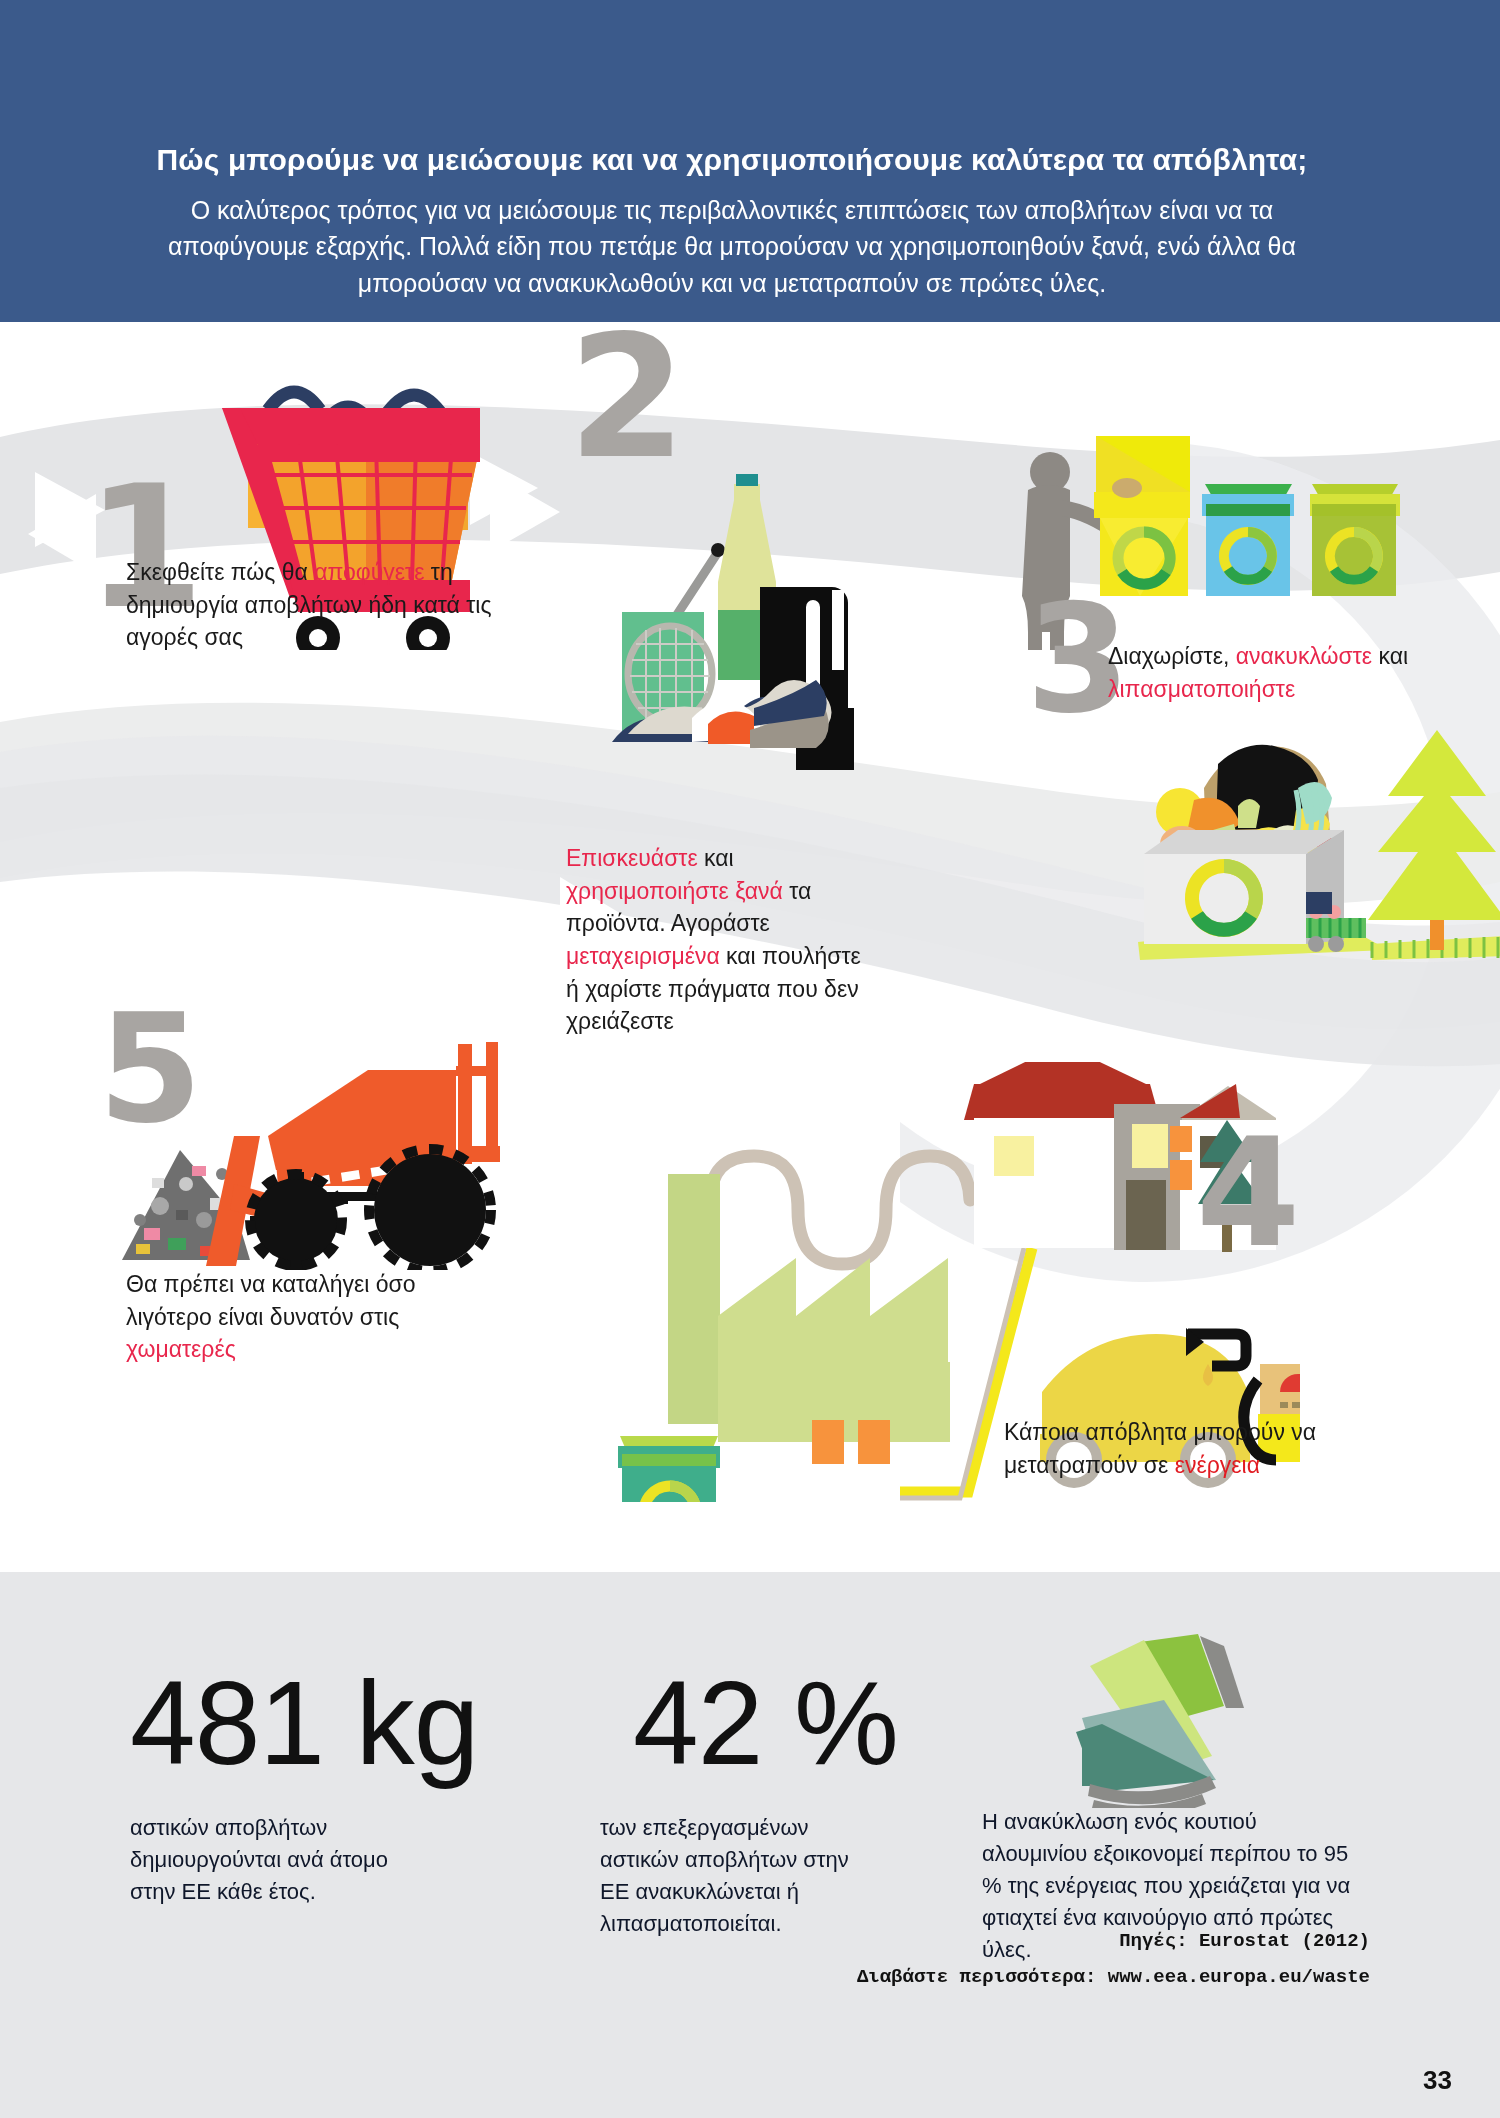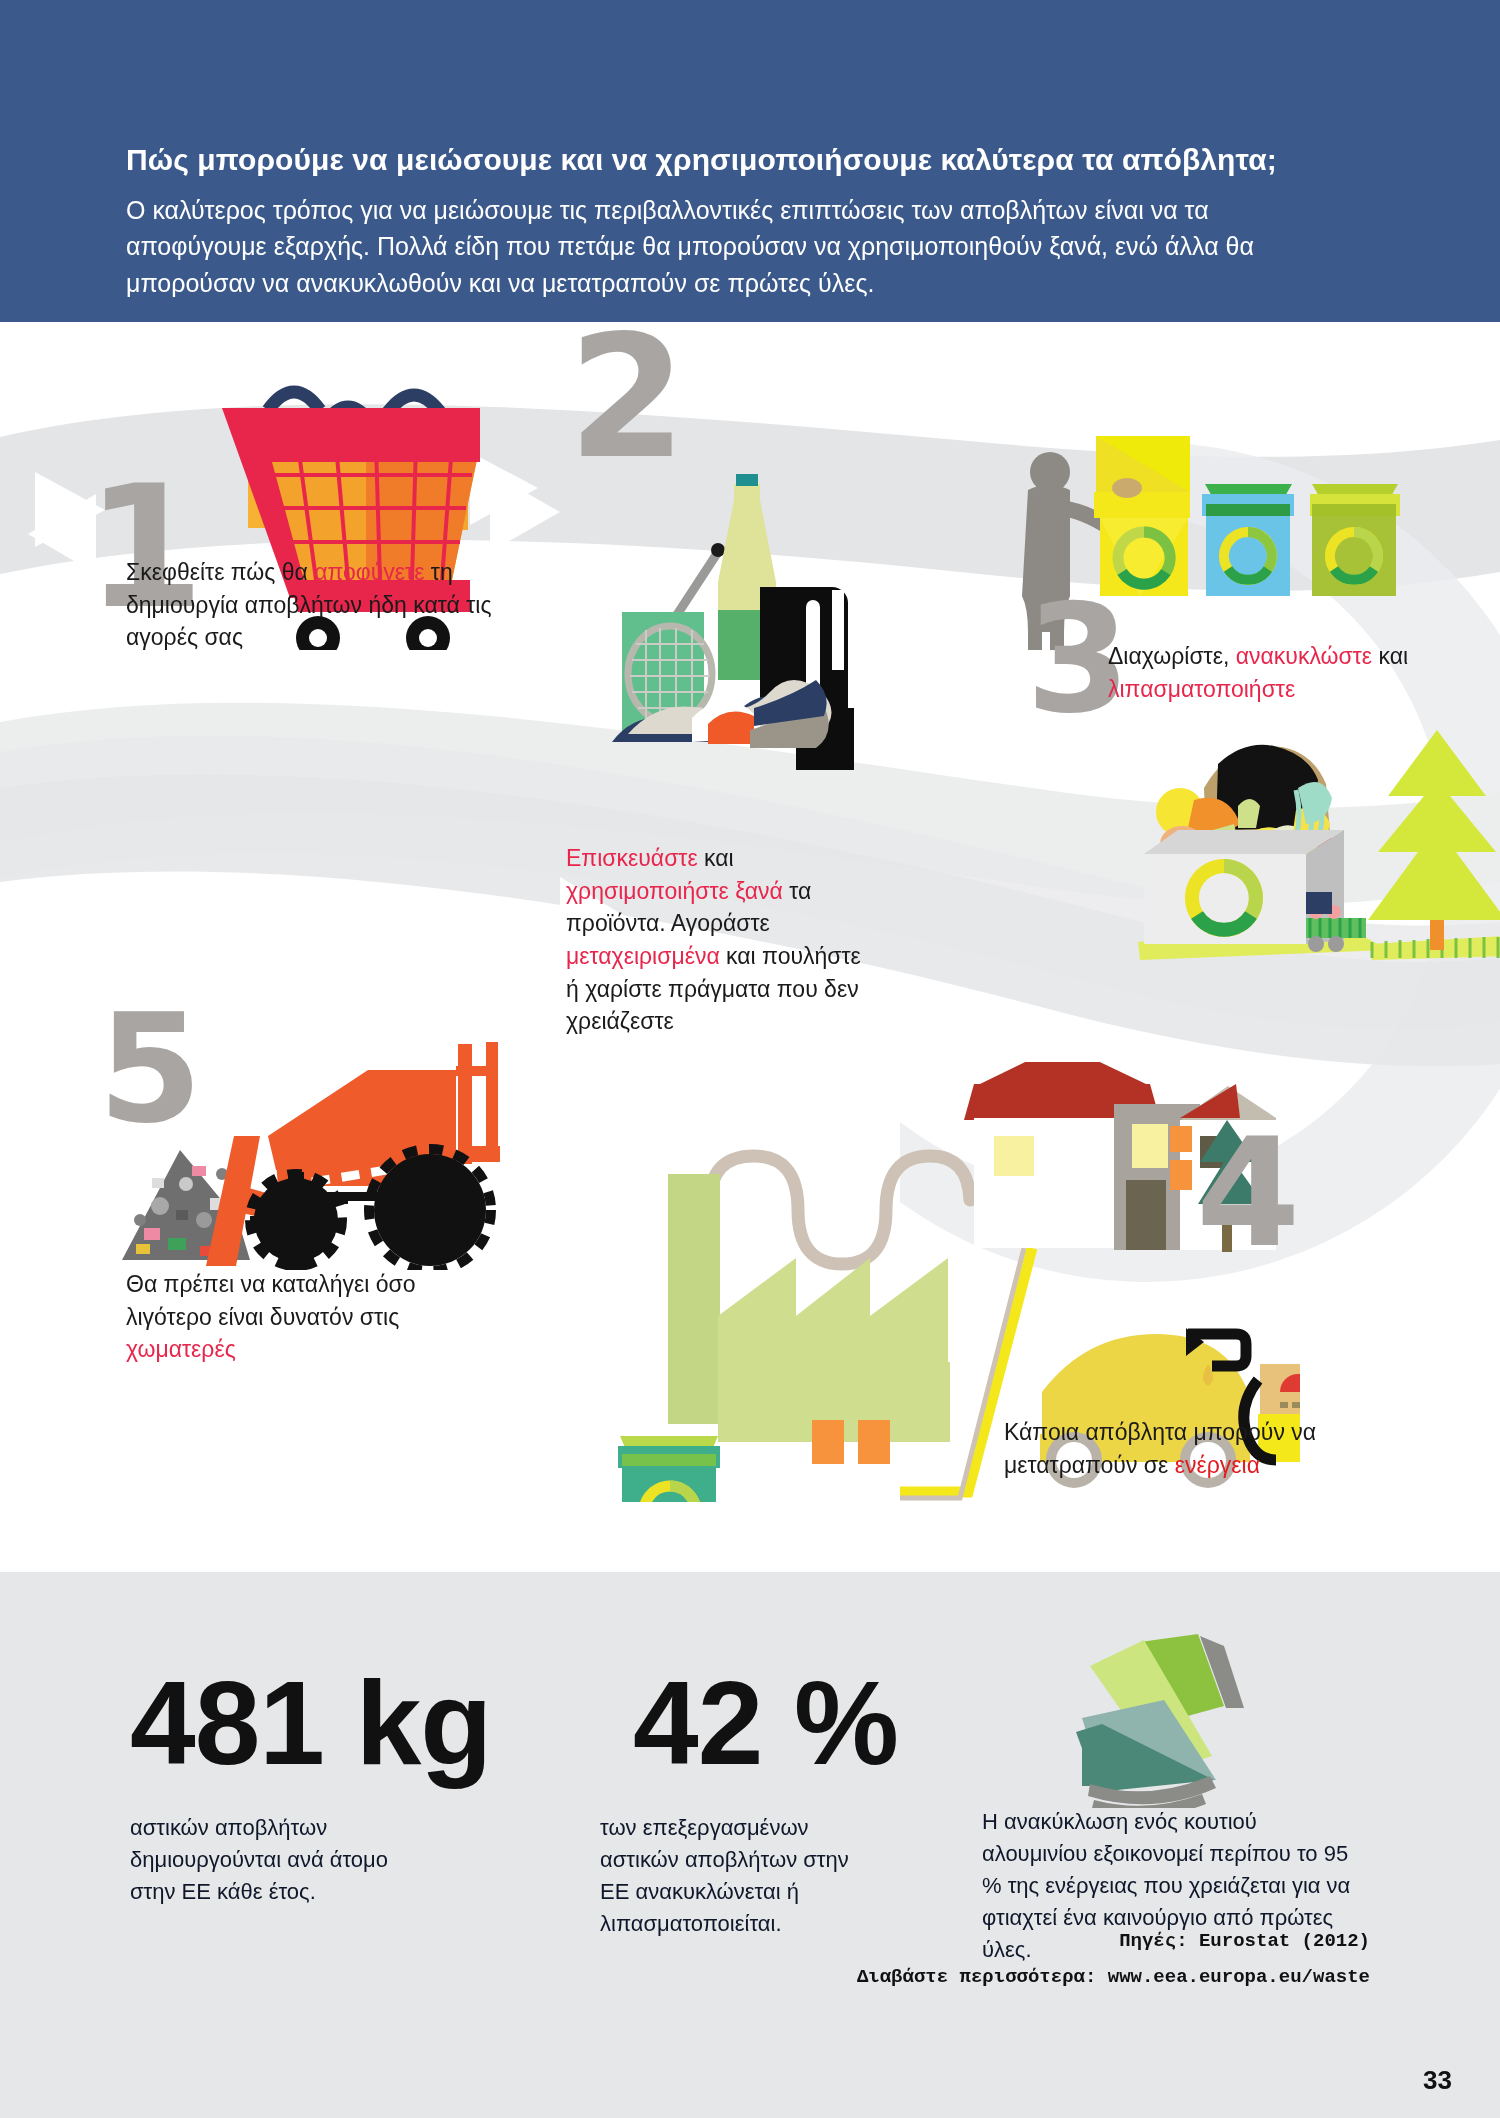--- a/index.html
+++ b/index.html
@@ -9,21 +9,21 @@
     font-family:"Liberation Sans","DejaVu Sans",sans-serif;
     position:relative;overflow:hidden;
   }
   .page{position:absolute;inset:0;}
 
   
   .header{
     position:absolute;left:0;top:0;width:1500px;height:322px;
     background:#3b5a8b;
   }
-  .header-inner{position:absolute;left:126px;top:142px;width:1200px;}
+  .header-inner{position:absolute;left:132px;top:142px;width:1200px;text-align:center;}
   .header-title{
     color:#ffffff;font-size:30px;font-weight:bold;letter-spacing:.1px;
     margin:0 0 14px 0;line-height:1.2;
   }
   .header-sub{
     color:#ffffff;font-size:25px;line-height:1.45;margin:0;font-weight:400;
   }
 
   
   .content{position:absolute;left:0;top:322px;width:1500px;height:1250px;}
@@ -37,21 +37,21 @@
   .hl{color:#e8264c;}
   .hl2{color:#e11b22;}
 
   
   .stats{
     position:absolute;left:0;top:1572px;width:1500px;height:546px;
     background:#e6e7e9;
   }
   .stat-big{
     position:absolute;font-size:118px;line-height:1;color:#111;
-    font-family:"Liberation Sans",sans-serif;font-weight:700;letter-spacing:-1px;
+    font-family:"Liberation Sans",sans-serif;font-weight:400;letter-spacing:-1px;
   }
   .stat-body{position:absolute;font-size:22px;line-height:1.45;color:#0f172a;}
   .src{position:absolute;font-size:19px;font-weight:bold;color:#111;text-align:right;font-family:Liberation Mono, monospace;}
   .pagenum{position:absolute;right:48px;bottom:22px;font-size:26px;font-weight:bold;color:#111;}
 
   svg{display:block;}
 </style>
 </head>
 <body>
 

